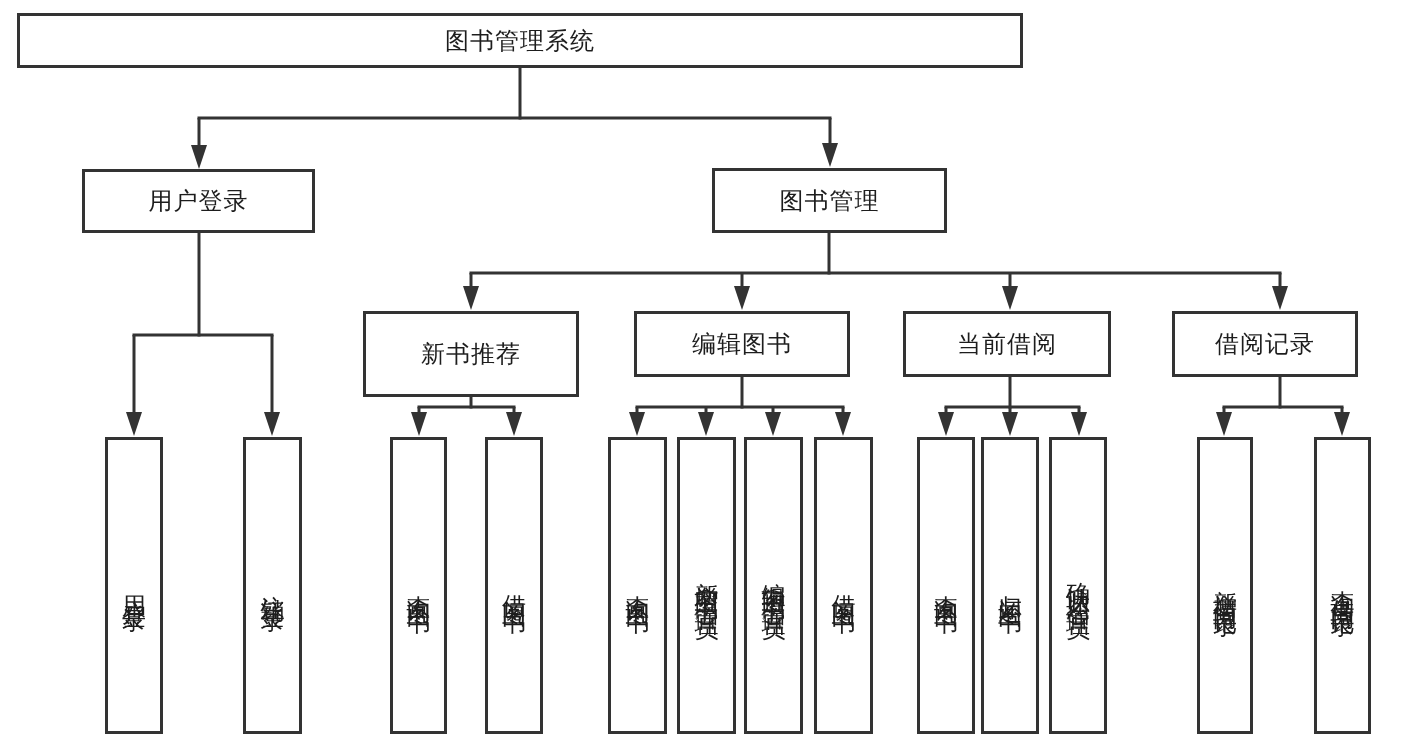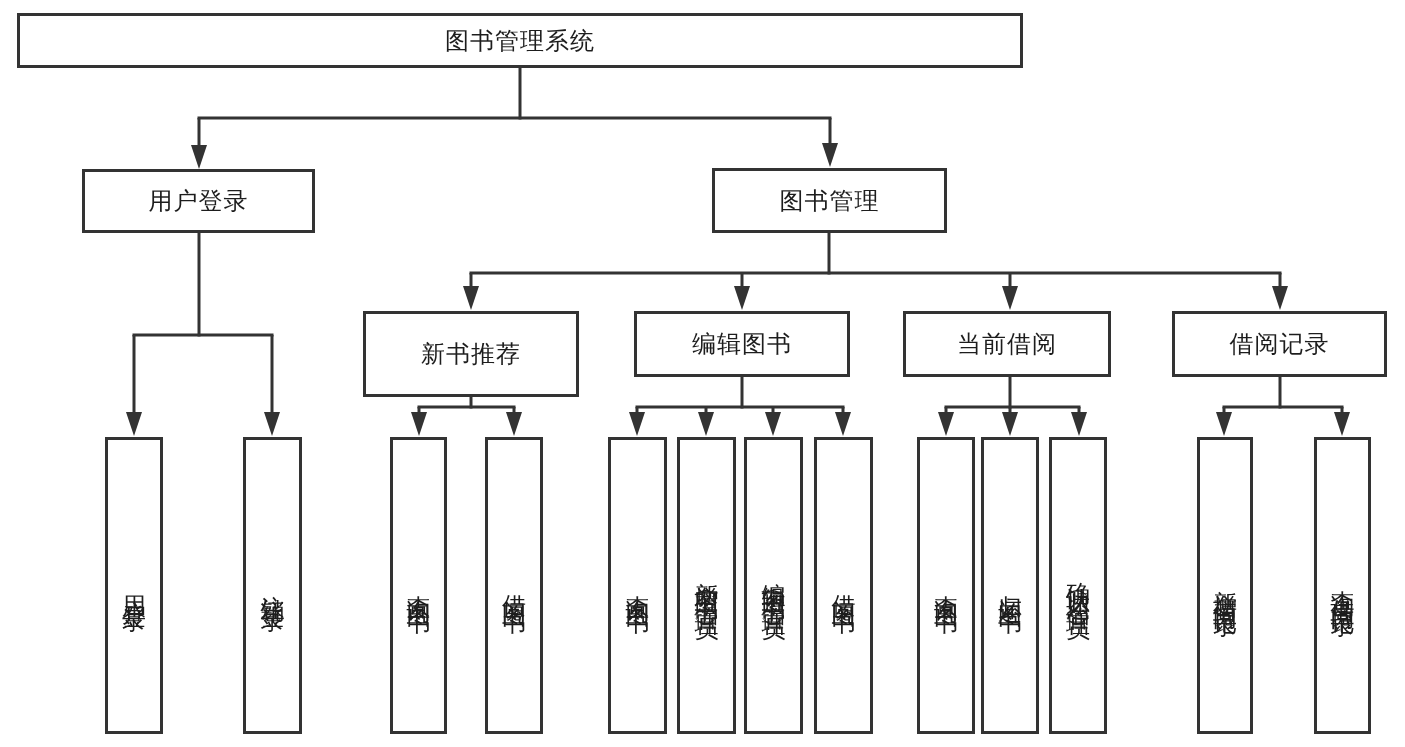--- a/index.html
+++ b/index.html
@@ -116,21 +116,21 @@
   </svg>
 
   <div class="node n-h" style="left:17px;top:13px;width:1006px;height:55px">图书管理系统</div>
 
   <div class="node n-h" style="left:82px;top:169px;width:233px;height:64px">用户登录</div>
   <div class="node n-h" style="left:712px;top:168px;width:235px;height:65px">图书管理</div>
 
   <div class="node n-h" style="left:363px;top:311px;width:216px;height:86px">新书推荐</div>
   <div class="node n-h" style="left:634px;top:311px;width:216px;height:66px">编辑图书</div>
   <div class="node n-h" style="left:903px;top:311px;width:208px;height:66px">当前借阅</div>
-  <div class="node n-h" style="left:1172px;top:311px;width:215px;height:66px">借阅记录</div>
+  <div class="node n-h" style="left:1172px;top:311px;width:186px;height:66px">借阅记录</div>
 
   <div class="node n-v" style="left:105px;width:58px">用户登录</div>
   <div class="node n-v" style="left:243px;width:59px">注销登录</div>
 
   <div class="node n-v" style="left:390px;width:57px">查询图书</div>
   <div class="node n-v" style="left:485px;width:58px">借阅图书</div>
 
   <div class="node n-v" style="left:608px;width:59px">查询图书</div>
   <div class="node n-v" style="left:677px;width:59px">新增图书（管理员）</div>
   <div class="node n-v" style="left:744px;width:59px">编辑图书（管理员）</div>

